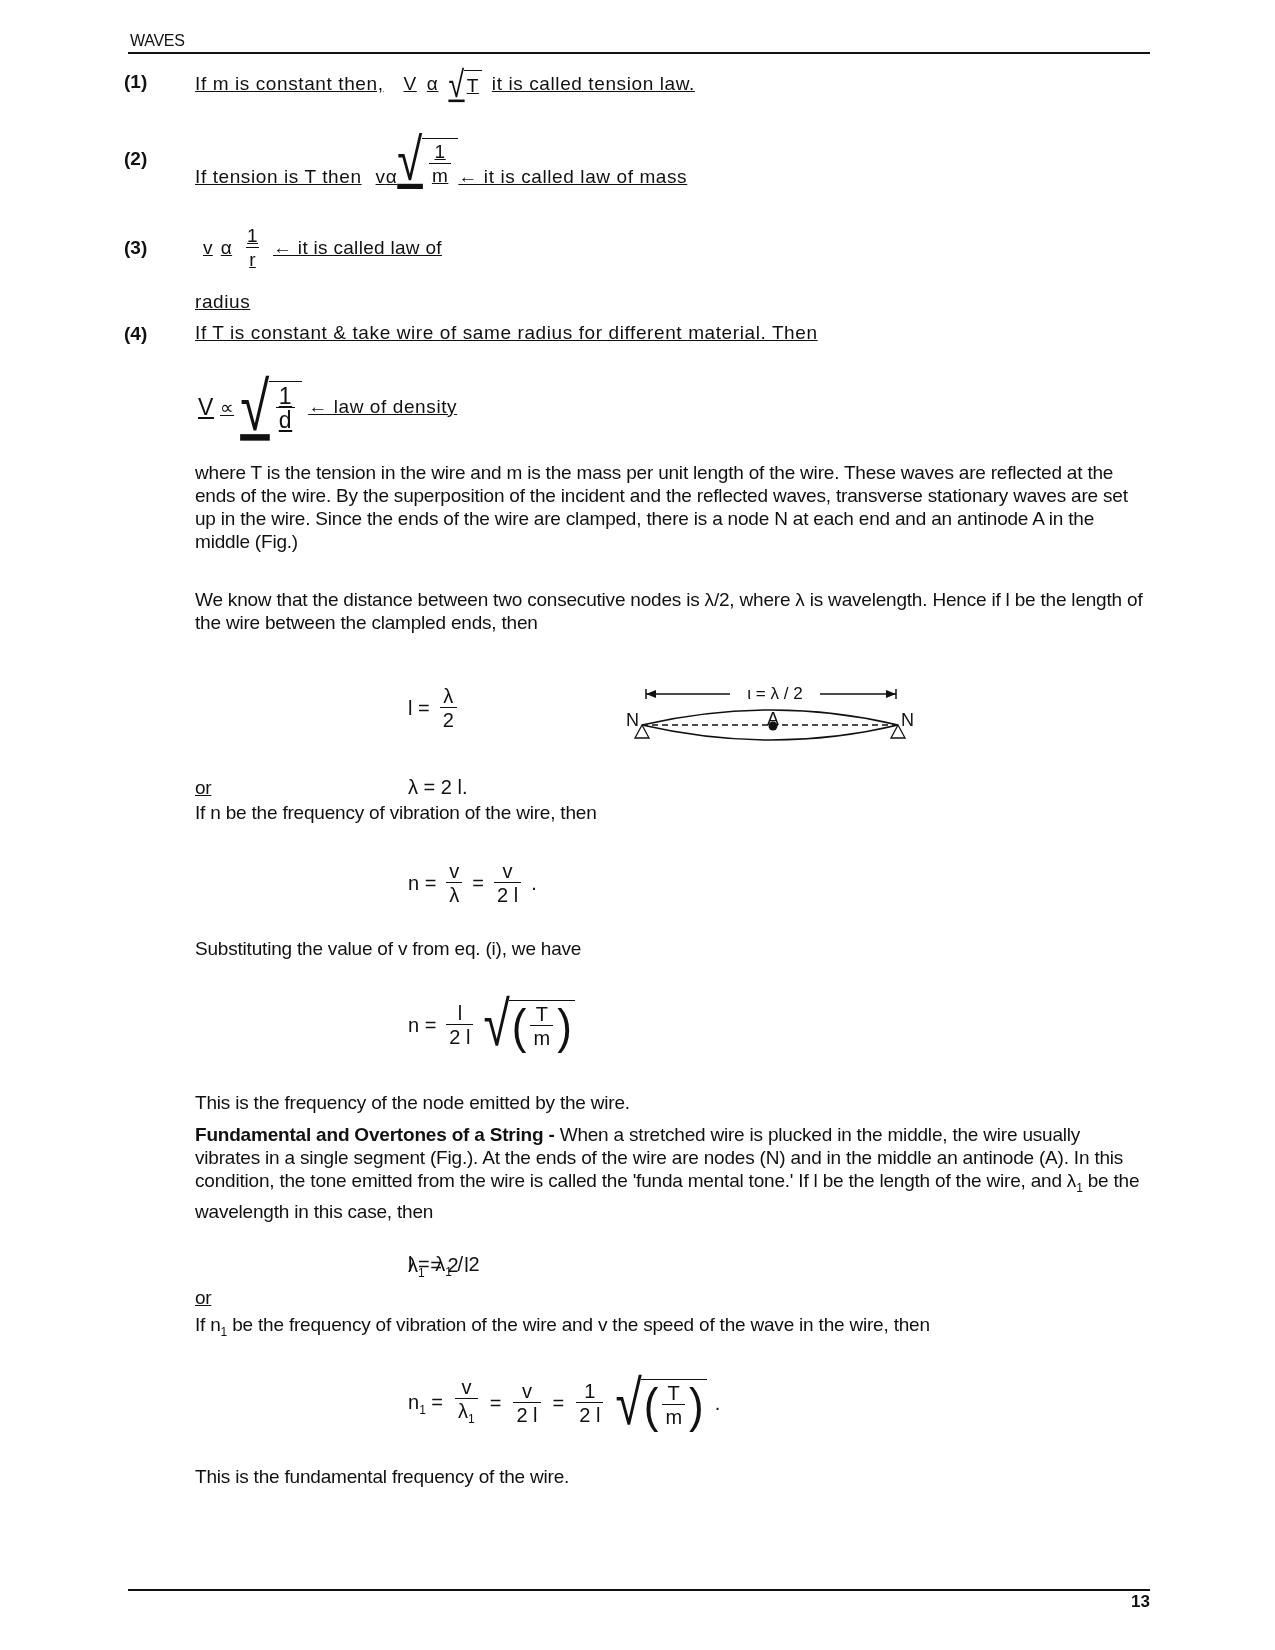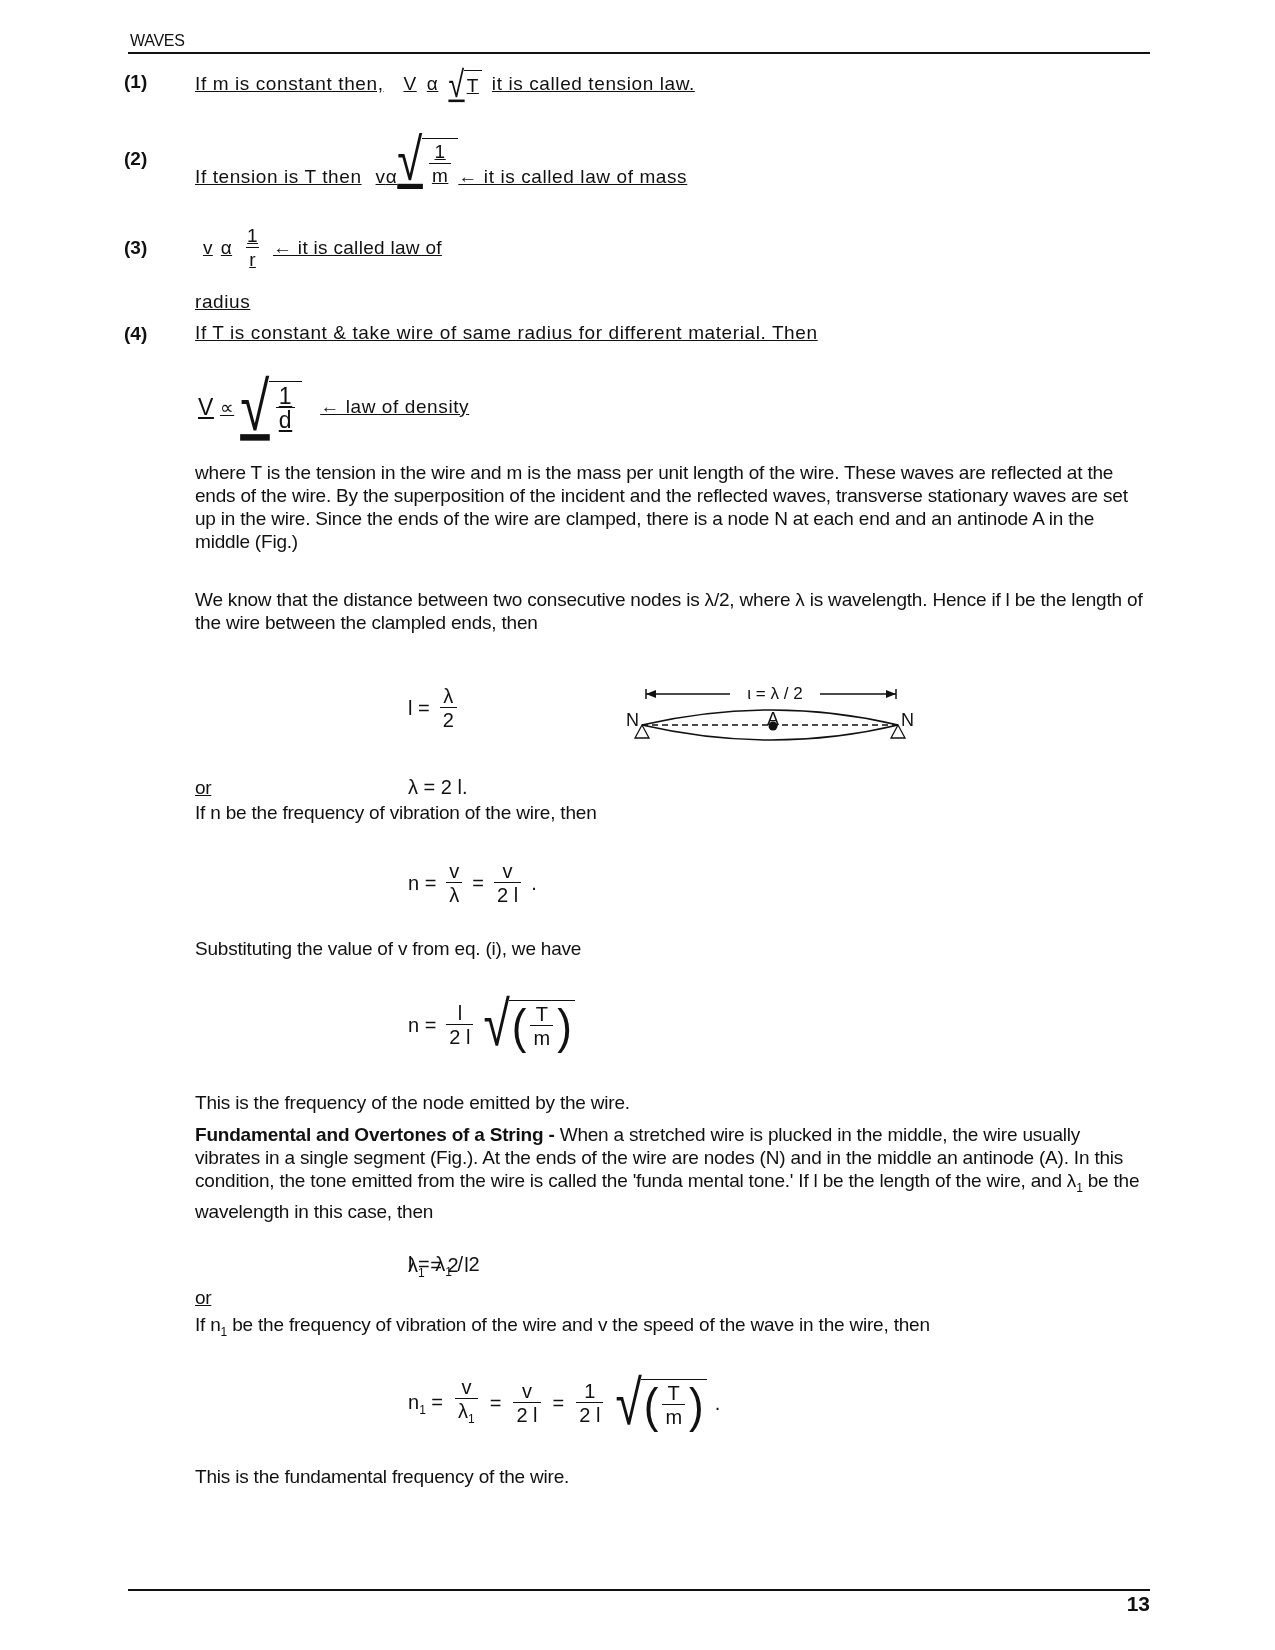--- a/index.html
+++ b/index.html
@@ -12,21 +12,21 @@
   .body{font-size:19px;line-height:23px;width:955px;letter-spacing:-0.2px;}
   .frac{display:inline-flex;flex-direction:column;align-items:center;vertical-align:middle;margin:0 4px;}
   .frac .n{padding:0 3px;line-height:22px;}
   .frac .d{border-top:1.5px solid #111;padding:0 3px;line-height:24px;}
   .sqrt{display:inline-flex;align-items:stretch;vertical-align:middle;}
   .sqrt .rad{font-size:1.5em;line-height:1;transform:scaleY(1.3);margin-right:-1px;}
   .sqrt .under{border-top:1.5px solid #111;padding:2px 3px 0 3px;display:inline-flex;align-items:center;}
   .paren{font-size:2.2em;font-weight:100;line-height:1;transform:scaleY(1.1);}
   sub{font-size:12px;vertical-align:-5px;}
   .eq{font-size:20px;}
-  .pgn{right:125px;top:1592px;font-weight:bold;font-size:21px;}
+  .pgn{right:125px;top:1592px;font-weight:bold;font-size:17px;}
 </style>
 </head>
 <body>
 
 <div class="abs hdr">WAVES</div>
 <div class="abs rule" style="top:52px"></div>
 
 <div class="abs num" style="left:124px;top:71px">(1)</div>
 <div class="abs txt" style="left:195px;top:70px;display:flex;align-items:center;gap:10px">
   <span>If m is constant then,</span>
@@ -76,21 +76,21 @@
   <span>∝</span>
   <span class="sqrt" style="font-size:23px">
       <span class="rad" style="font-size:2.3em">√</span>
       <span class="under">
         <span class="frac">
           <span class="n">1</span>
           <span class="d">d</span>
         </span>
       </span>
     </span>
-  <span style="margin-left:12px">← law of density</span>
+  <span style="margin-left:0">← law of density</span>
 </div>
 
 <div class="abs body" style="left:195px;top:461px">where T is the tension in the wire and m is the mass per unit length of the wire. These waves are reflected at the ends of the wire. By the superposition of the incident and the reflected waves, transverse stationary waves are set up in the wire. Since the ends of the wire are clamped, there is a node N at each end and an antinode A in the middle (Fig.)</div>
 <div class="abs body" style="left:195px;top:588px">We know that the distance between two consecutive nodes is λ/2, where λ is wavelength. Hence if l be the length of the wire between the clampled ends, then</div>
 
 <div class="abs eq" style="left:408px;top:685px;display:flex;align-items:center;gap:6px">
   <span>l =</span>
   <span class="frac">
       <span class="n">λ</span>
       <span class="d">2</span>

